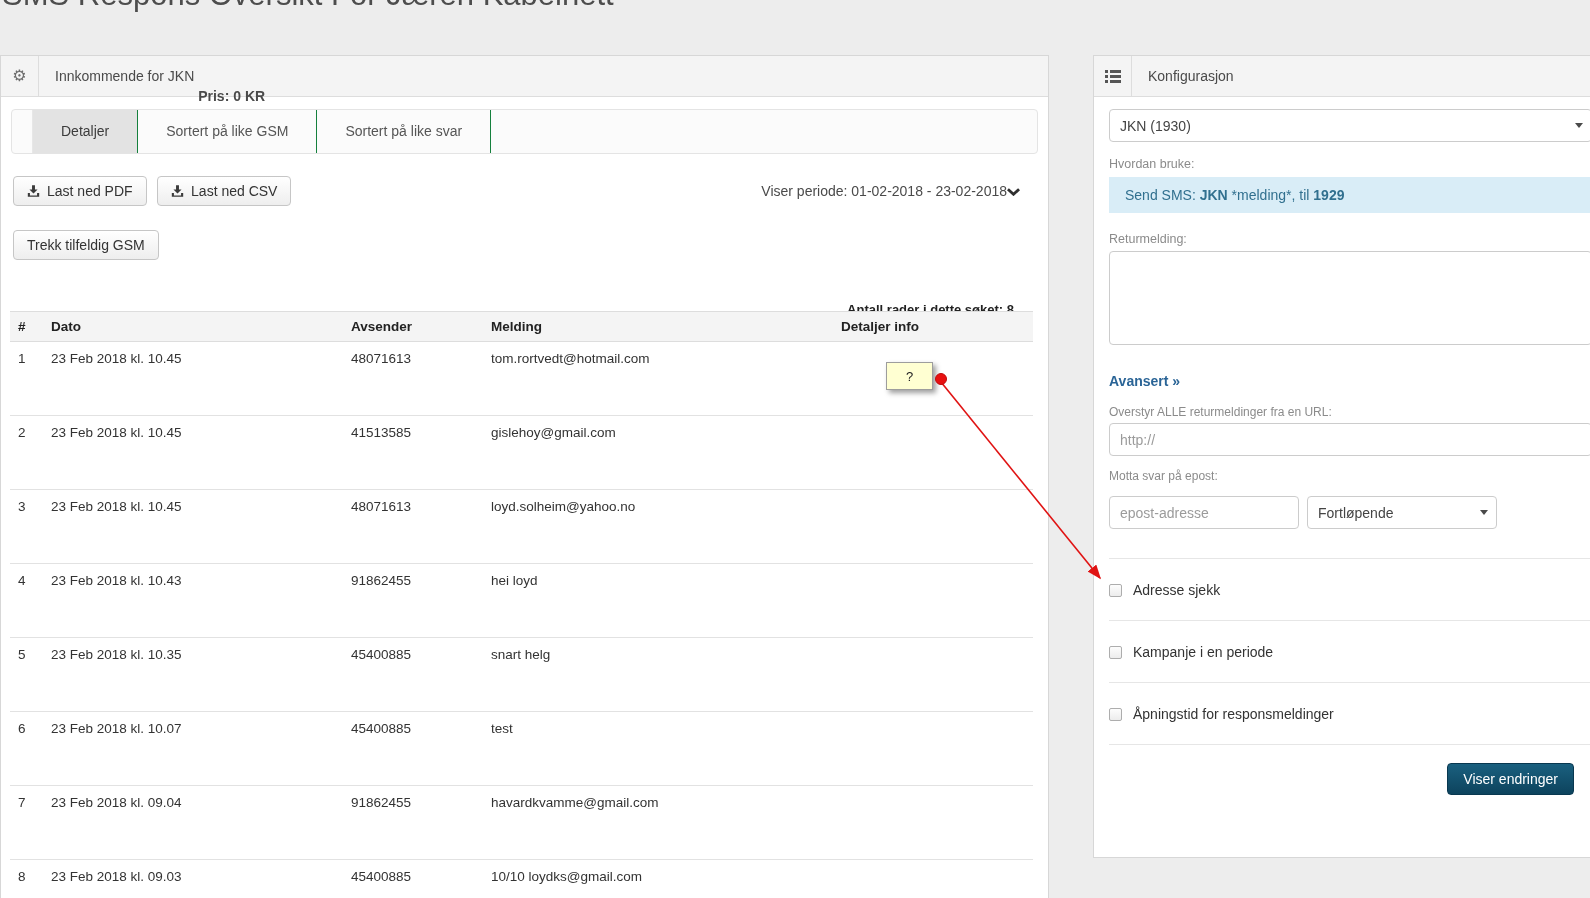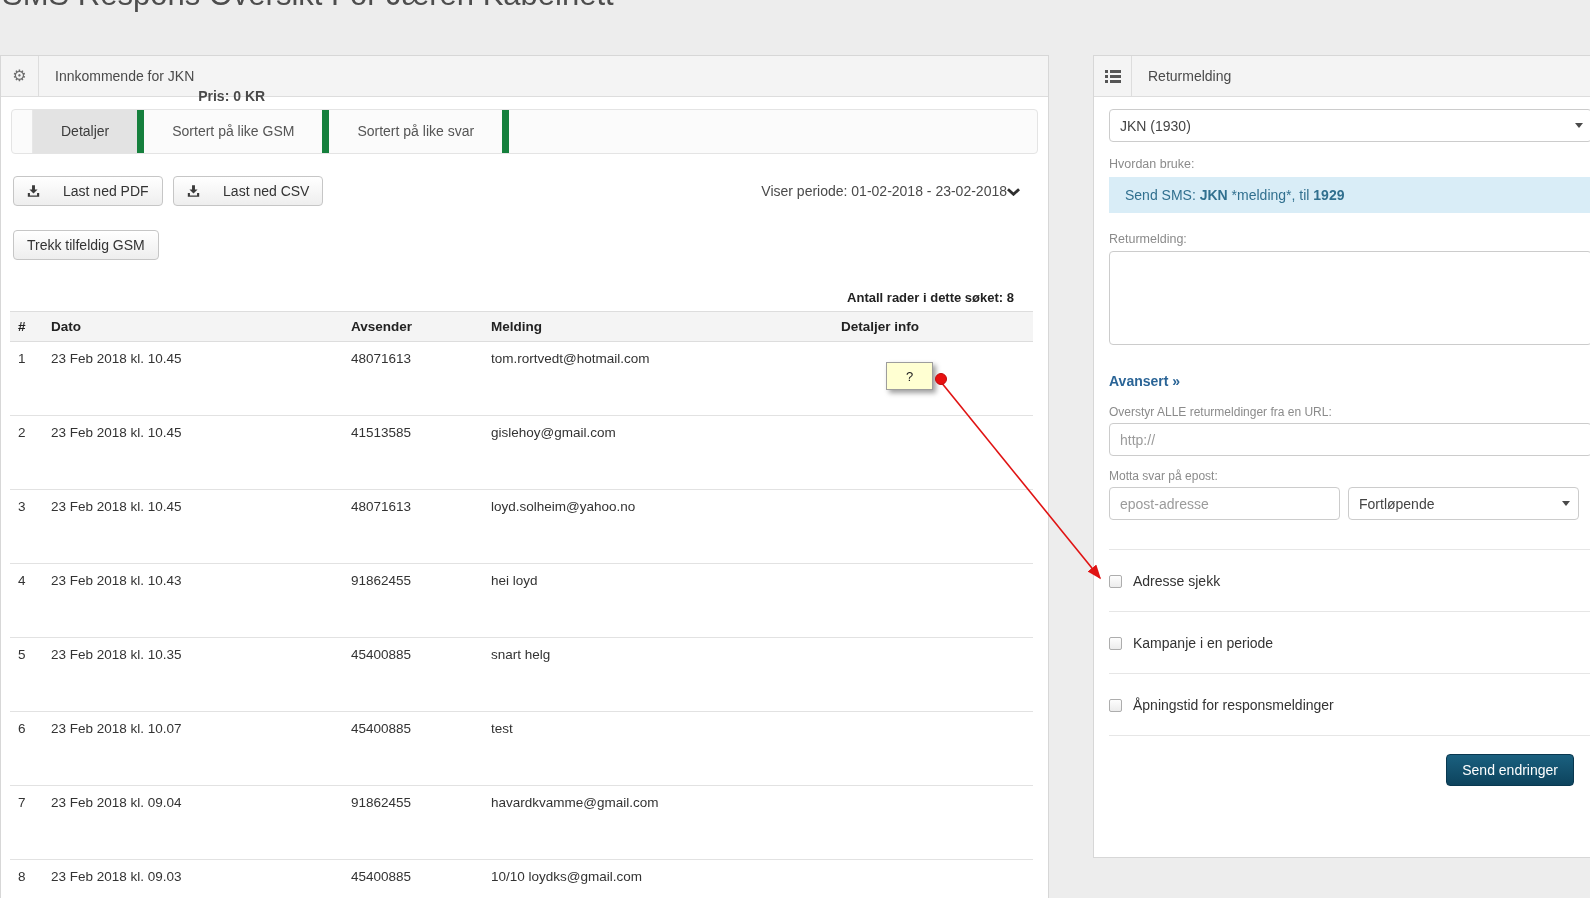--- a/index.html
+++ b/index.html
@@ -39,46 +39,46 @@
   .bold { font-weight: bold; margin-top: 40px; }
   
   .tabbar {
     margin: 12px 10px 0 10px; height: 45px;
     background: #fbfbfb; border: 1px solid #e4e4e4; border-radius: 4px;
     display: flex; overflow: hidden;
   }
   .tab-spacer { width: 21px; border-right: 1px solid #e7e7e7; }
   .tab {
     padding: 0 28px; line-height: 43px; font-size: 14px; color: #555;
-    border-right: 7px solid #15803d; cursor: pointer; white-space: nowrap;
+    border-right: 1px solid #15803d; cursor: pointer; white-space: nowrap;
   }
   .tab.active { background: #e3e3e3; color: #3c3c3c; }
   
   .btn {
-    display: inline-flex; align-items: center; gap: 23px;
+    display: inline-flex; align-items: center; gap: 7px;
     padding: 6px 13px; font-size: 14px; color: #333;
     background: linear-gradient(#ffffff, #eeeeee);
     border: 1px solid #c6c6c6; border-radius: 4px; cursor: pointer;
     font-family: "Liberation Sans", sans-serif;
   }
   .btn-row { margin: 22px 12px 0 12px; }
   .btn + .btn { margin-left: 6px; }
   .btn-row2 { margin: 24px 12px 0 12px; }
   .dl-icon { width: 13px; height: 14px; fill: #3a3a3a; }
   
   .period {
     position: absolute; top: 183px; right: 22px;
     font-size: 14px; color: #4a4a4a; display: flex; align-items: center; gap: 0;
     cursor: pointer;
   }
   .chev-icon { width: 13px; height: 9px; stroke: #2f2f2f; stroke-width: 3; fill: none; }
   
   .rowcount {
-    margin: 4px 16px; text-align: center; font-size: 13px; font-weight: bold;
-    color: #222; position: absolute; top: 286px; right: 16px;
+    margin: 16px 16px; text-align: center; font-size: 13px; font-weight: bold;
+    color: #222; position: absolute; top: 286px; right: 16px; text-decoration: underline;
   }
   
   .tbl-wrap { position: absolute; top: 311px; left: 10px; right: 16px; }
   table { width: 100%; border-collapse: collapse; table-layout: fixed; }
   col.c-num { width: 33px; } col.c-dato { width: 300px; }
   col.c-avs { width: 140px; } col.c-mel { width: 350px; } col.c-adr { width: auto; }
   thead th {
     background: #f4f4f4; border-top: 1px solid #ddd; border-bottom: 1px solid #ddd;
     font-size: 13.5px; font-weight: bold; text-align: left; color: #222;
     padding: 7px 8px;
@@ -119,21 +119,21 @@
     padding: 10px 16px; font-size: 14px;
   }
   textarea { width: 100%; height: 94px; margin-top: 5px; resize: none; padding: 6px 10px; }
   .adv-link {
     display: inline-block; margin-top: 24px; font-size: 14px; font-weight: bold;
     color: #2a6496; text-decoration: none; cursor: pointer;
   }
   input[type=text] { height: 33px; width: 100%; padding: 5px 10px; margin-top: 4px; }
   input::placeholder, textarea::placeholder { color: #9b9b9b; opacity: 1; }
   .email-row { display: flex; gap: 8px; margin-top: 4px; }
-  .email-row .select-wrap, .email-row input { width: 231px; flex: none; margin-top: 0; }
+  .email-row .select-wrap, .email-row input { width: 190px; flex: none; margin-top: 9px; }
   .divider { border-top: 1px solid #e6e6e6; margin-top: 29px; }
   .chk-row { display: flex; align-items: center; padding: 23px 0 22px 0; }
   .chk-box {
     width: 13px; height: 13px; border: 1px solid #adadad; border-radius: 2px;
     background: linear-gradient(#fdfdfd, #ececec); margin-right: 11px; cursor: pointer;
     flex: none;
   }
   .chk-lbl { font-size: 14px; color: #333; }
   .save-row { padding: 18px 0 0 0; text-align: right; }
   .btn-save {
@@ -297,21 +297,21 @@
       <svg class="list-icon" viewBox="0 0 16 13">
         <rect x="0" y="0" width="3" height="3"></rect>
           <rect x="5" y="0" width="11" height="3"></rect>
         <rect x="0" y="5" width="3" height="3"></rect>
           <rect x="5" y="5" width="11" height="3"></rect>
         <rect x="0" y="10" width="3" height="3"></rect>
           <rect x="5" y="10" width="11" height="3"></rect>
       </svg>
     </div>
     <div class="title-cell">
-      <span>Returmelding</span>
+      <span>Konfigurasjon</span>
     </div>
   </div>
 
   <div class="rp-body">
     <div class="select-wrap">
       <select>
         <option>JKN (1930)</option>
       </select>
     </div>
 
@@ -352,16 +352,16 @@
     </div>
     <div class="divider" style="margin-top:0"></div>
 
     <div class="chk-row">
       <span class="chk-box"></span>
       <span class="chk-lbl">Åpningstid for responsmeldinger</span>
     </div>
     <div class="divider" style="margin-top:0"></div>
 
     <div class="save-row">
-      <button class="btn-save">Send endringer</button>
+      <button class="btn-save">Viser endringer</button>
     </div>
   </div>
 </div>
 
 </body></html>

